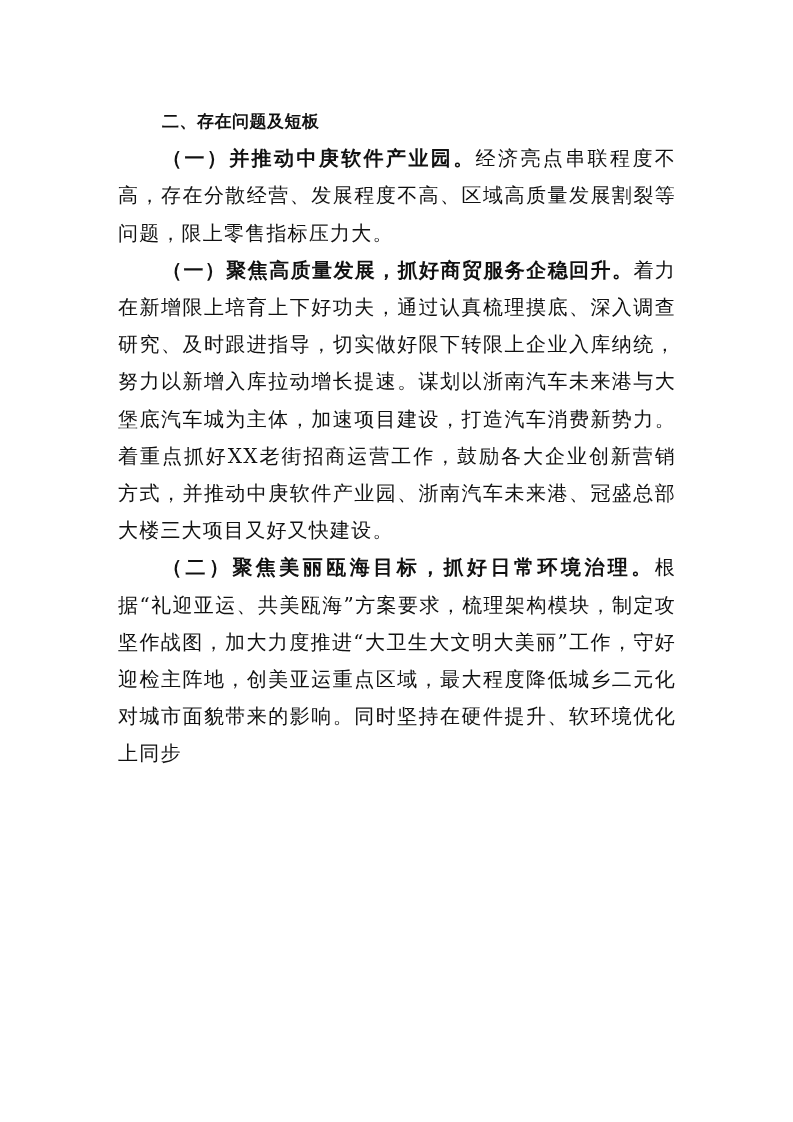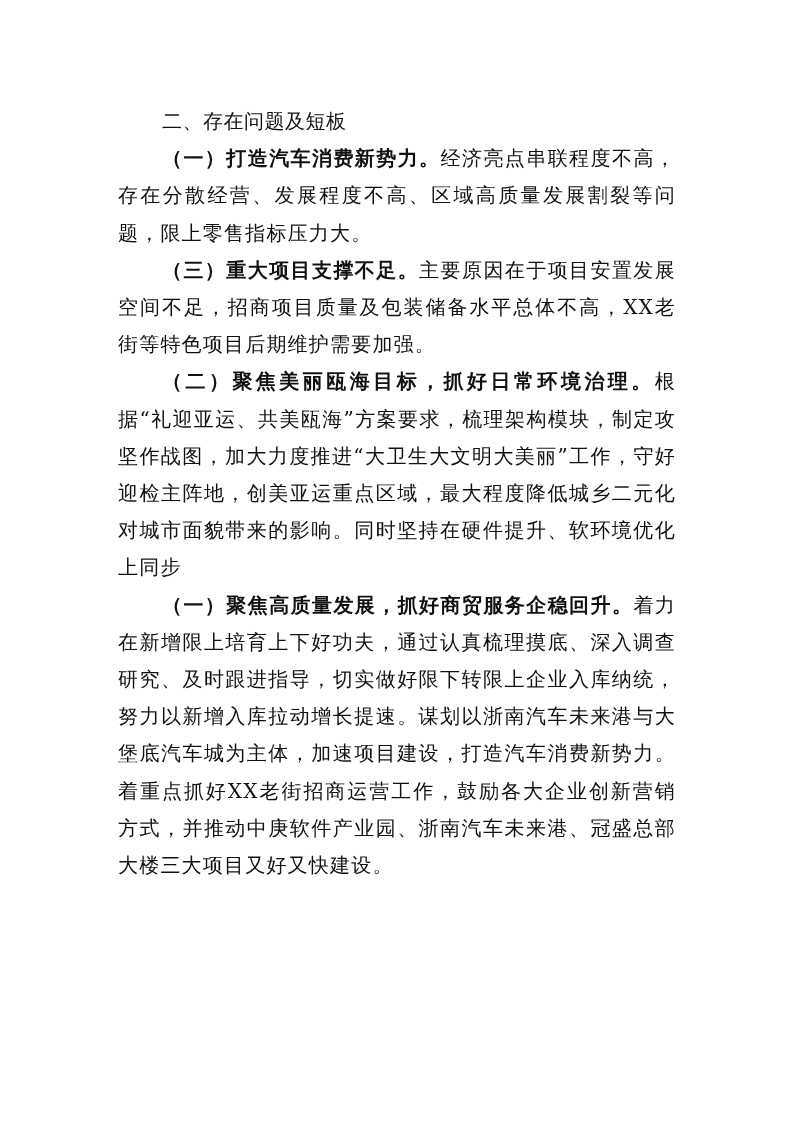--- a/index.html
+++ b/index.html
@@ -12,43 +12,42 @@
     color: #111111;
     font-family: "DejaVu Serif", "Liberation Serif", serif;
     font-size: 20px;
     line-height: 37.2px;
     letter-spacing: 1.2px;
   }
   .heading {
     margin: 0;
     padding-left: 44px;
     font-family: "DejaVu Sans", "Liberation Sans", sans-serif;
-    font-size: 20px;
+    font-size: 17px;
     letter-spacing: 0.5px;
-    font-weight: normal;
+    font-weight: bold;
     line-height: 37.2px;
   }
   .para {
     margin: 0;
     text-indent: 44px;
     text-align: justify;
     text-align-last: left;
   }
   .lead { font-weight: bold; }
 </style>
 </head>
 <body>
 
 <div class="page">
 
   <h2 class="heading">二、存在问题及短板</h2>
 
-  <p class="para"><span class="lead">（一）打造汽车消费新势力。</span><span>经济亮点串联程度不高，存在分散经营、发展程度不高、区域高质量发展割裂等问题，限上零售指标压力大。</span></p>
+  <p class="para"><span class="lead">（一）并推动中庚软件产业园。</span><span>经济亮点串联程度不高，存在分散经营、发展程度不高、区域高质量发展割裂等问题，限上零售指标压力大。</span></p>
 
 
-  <p class="para"><span class="lead">（三）重大项目支撑不足。</span><span>主要原因在于项目安置发展空间不足，招商项目质量及包装储备水平总体不高，XX老街等特色项目后期维护需要加强。</span></p>
 
 
+  <p class="para"><span class="lead">（一）聚焦高质量发展，抓好商贸服务企稳回升。</span><span>着力在新增限上培育上下好功夫，通过认真梳理摸底、深入调查研究、及时跟进指导，切实做好限下转限上企业入库纳统，努力以新增入库拉动增长提速。谋划以浙南汽车未来港与大堡底汽车城为主体，加速项目建设，打造汽车消费新势力。着重点抓好XX老街招商运营工作，鼓励各大企业创新营销方式，并推动中庚软件产业园、浙南汽车未来港、冠盛总部大楼三大项目又好又快建设。</span></p>
+
   <p class="para"><span class="lead">（二）聚焦美丽瓯海目标，抓好日常环境治理。</span><span>根据“礼迎亚运、共美瓯海”方案要求，梳理架构模块，制定攻坚作战图，加大力度推进“大卫生大文明大美丽”工作，守好迎检主阵地，创美亚运重点区域，最大程度降低城乡二元化对城市面貌带来的影响。同时坚持在硬件提升、软环境优化上同步</span></p>
-
-  <p class="para"><span class="lead">（一）聚焦高质量发展，抓好商贸服务企稳回升。</span><span>着力在新增限上培育上下好功夫，通过认真梳理摸底、深入调查研究、及时跟进指导，切实做好限下转限上企业入库纳统，努力以新增入库拉动增长提速。谋划以浙南汽车未来港与大堡底汽车城为主体，加速项目建设，打造汽车消费新势力。着重点抓好XX老街招商运营工作，鼓励各大企业创新营销方式，并推动中庚软件产业园、浙南汽车未来港、冠盛总部大楼三大项目又好又快建设。</span></p>
 
 </div>
 
 </body></html>

